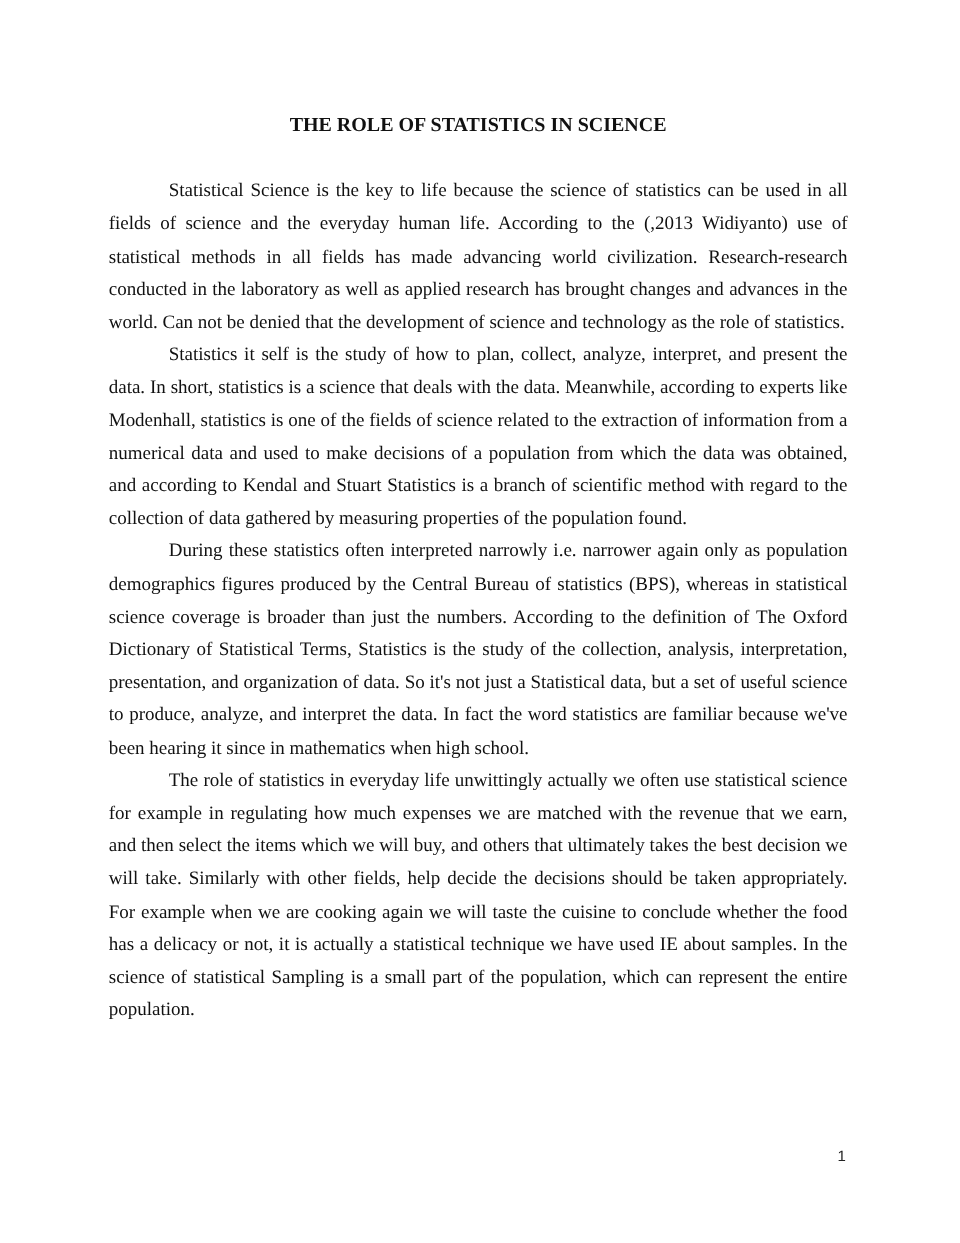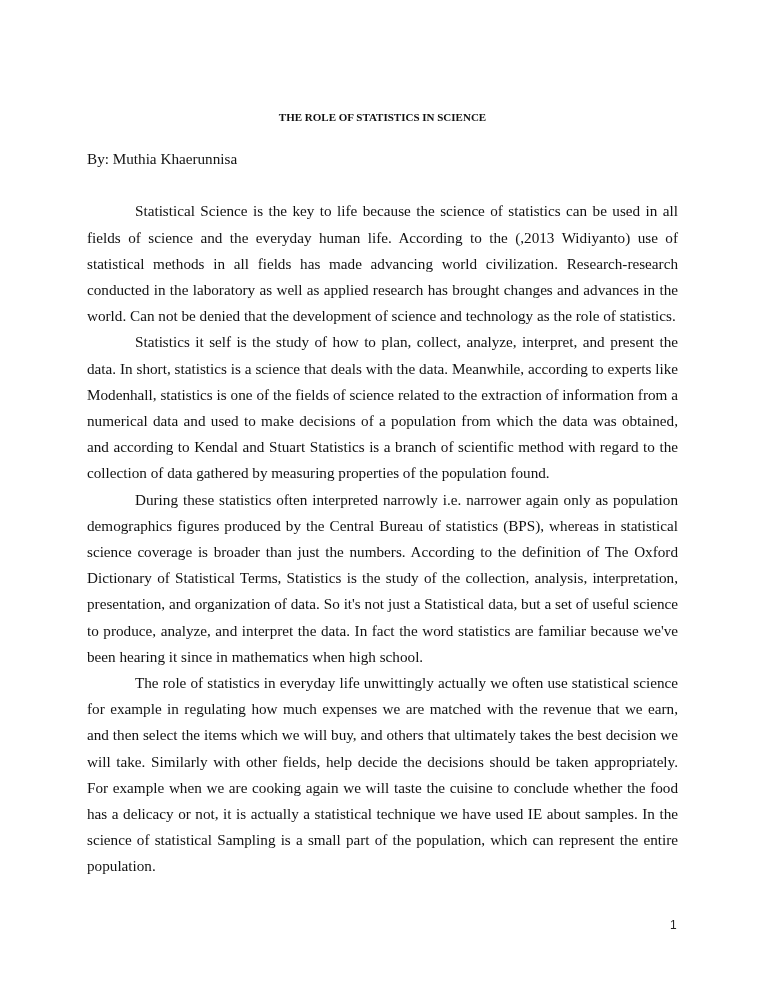--- a/index.html
+++ b/index.html
@@ -2,36 +2,35 @@
 <html><head>
 <meta charset="utf-8">
 <style>
   html, body { margin: 0; padding: 0; background: #ffffff; }
   body { width: 768px; height: 994px; position: relative; overflow: hidden; }
   .page {
     position: absolute; left: 0; top: 0; width: 768px; height: 994px; background: #fff;
     font-family: "Liberation Serif", "DejaVu Serif", serif; color: #111;
   }
   .content { position: absolute; left: 87px; top: 88px; width: 591px; font-size: 15.2px; line-height: 26.2px; }
-  .title { text-align: center; font-weight: bold; margin: 16px; font-size: 11px; }
+  .title { text-align: center; font-weight: bold; margin: 0; font-size: 16px; }
   .meta { margin: 0; text-align: justify; }
   .gap { height: 26px; }
   .para { margin: 0; text-align: justify; text-indent: 48px; }
   .pagenum {
     position: absolute; left: 670px; top: 918px; font-family: "Liberation Sans", "DejaVu Sans", sans-serif;
     font-size: 12px; color: #222;
   }
 </style>
 </head>
 <body>
 
 <div class="page">
   <div class="content">
     <p class="title">THE ROLE OF STATISTICS IN SCIENCE</p>
-    <p class="meta">By: Muthia Khaerunnisa</p>
     <div class="gap"></div>
     <p class="para">Statistical Science is the key to life because the science of statistics can be used in all fields of science and the everyday human life. According to the (,2013 Widiyanto) use of statistical methods in all fields has made advancing world civilization. Research-research conducted in the laboratory as well as applied research has brought changes and advances in the world. Can not be denied that the development of science and technology as the role of statistics.</p>
     <p class="para">Statistics it self is the study of how to plan, collect, analyze, interpret, and present the data. In short, statistics is a science that deals with the data. Meanwhile, according to experts like Modenhall, statistics is one of the fields of science related to the extraction of information from a numerical data and used to make decisions of a population from which the data was obtained, and according to Kendal and Stuart Statistics is a branch of scientific method with regard to the collection of data gathered by measuring properties of the population found.</p>
     <p class="para">During these statistics often interpreted narrowly i.e. narrower again only as population demographics figures produced by the Central Bureau of statistics (BPS), whereas in statistical science coverage is broader than just the numbers. According to the definition of The Oxford Dictionary of Statistical Terms, Statistics is the study of the collection, analysis, interpretation, presentation, and organization of data. So it's not just a Statistical data, but a set of useful science to produce, analyze, and interpret the data. In fact the word statistics are familiar because we've been hearing it since in mathematics when high school.</p>
     <p class="para">The role of statistics in everyday life unwittingly actually we often use statistical science for example in regulating how much expenses we are matched with the revenue that we earn, and then select the items which we will buy, and others that ultimately takes the best decision we will take. Similarly with other fields, help decide the decisions should be taken appropriately. For example when we are cooking again we will taste the cuisine to conclude whether the food has a delicacy or not, it is actually a statistical technique we have used IE about samples. In the science of statistical Sampling is a small part of the population, which can represent the entire population.</p>
   </div>
   <div class="pagenum">1</div>
 </div>
 
 </body></html>

